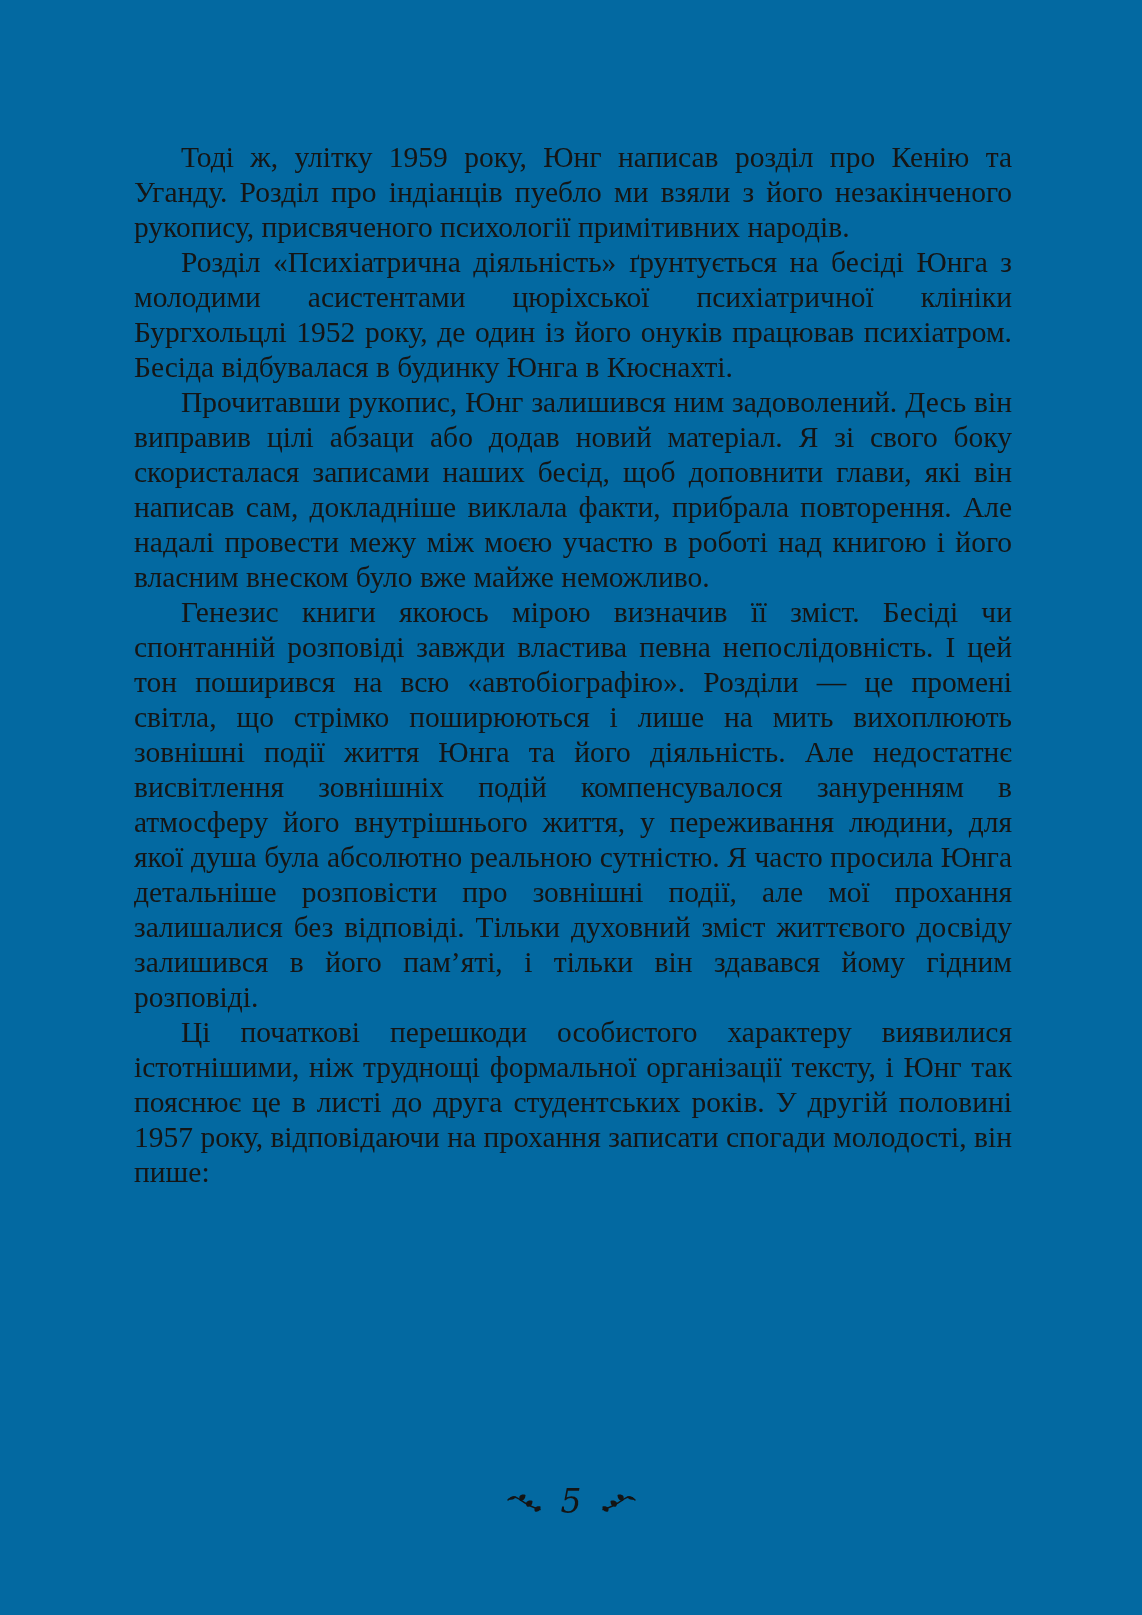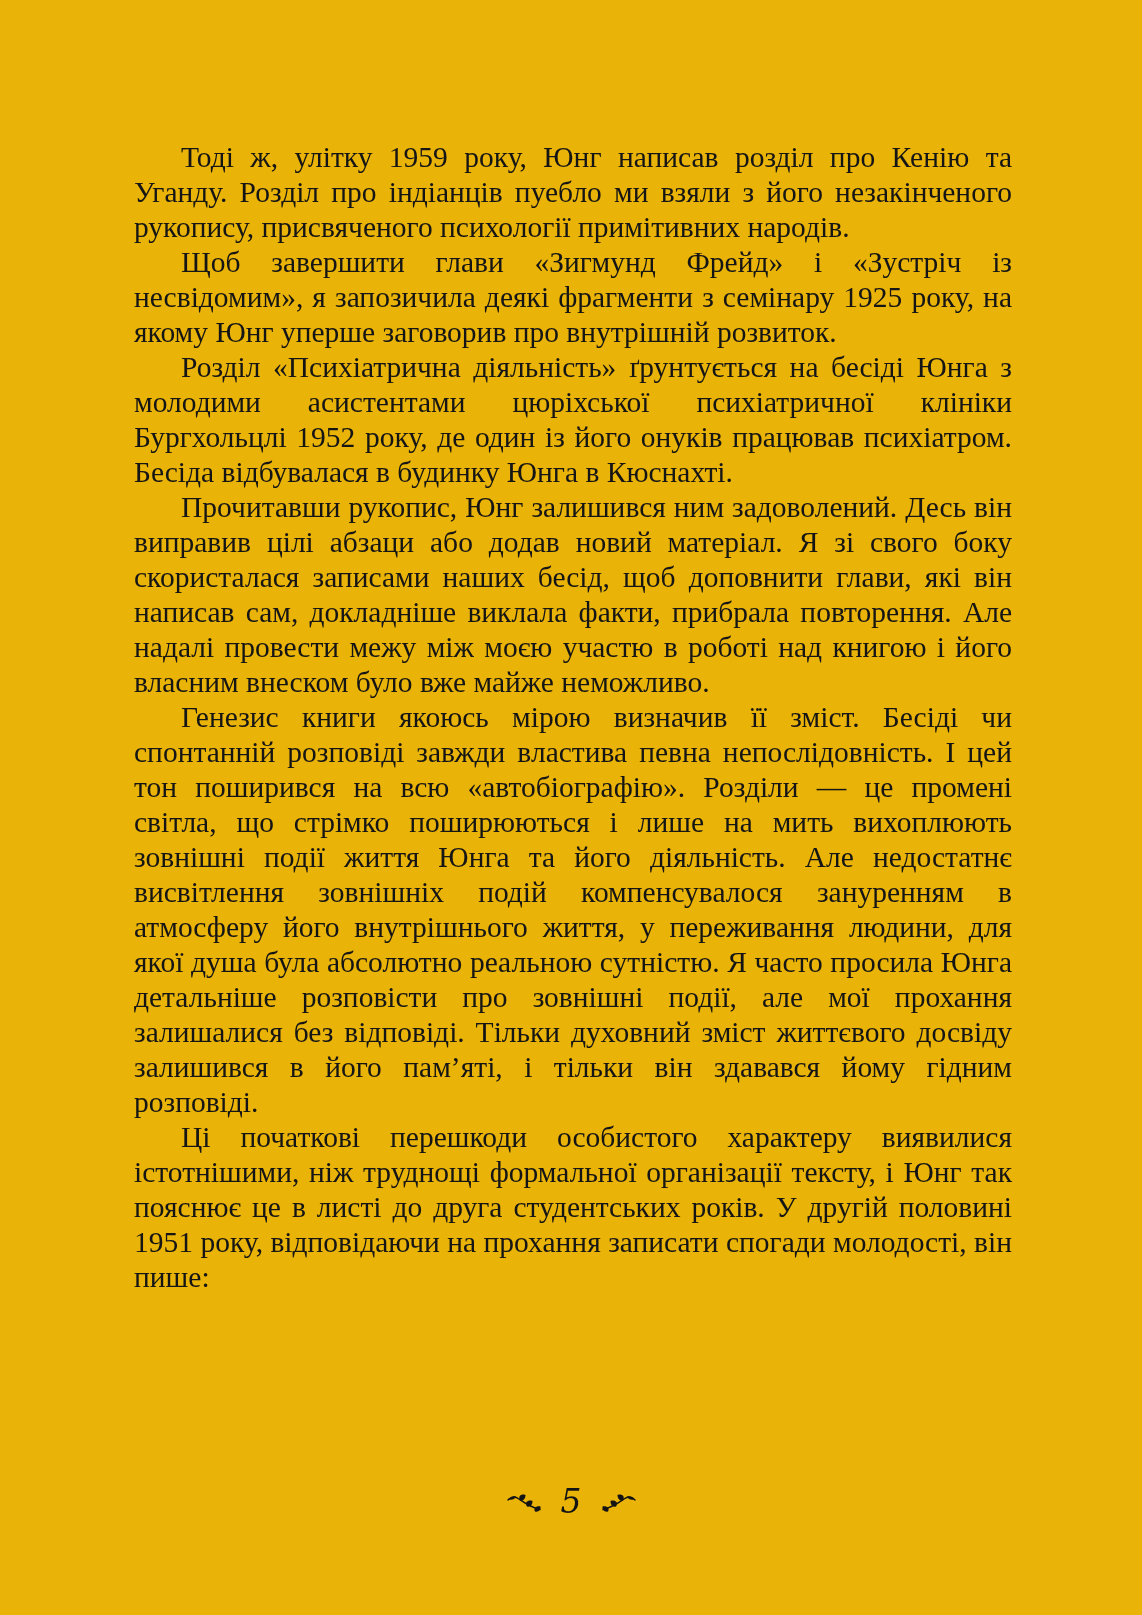--- a/index.html
+++ b/index.html
@@ -9,21 +9,21 @@
   body {
     width: 1142px;
     height: 1615px;
     background: #ffffff;
     overflow: hidden;
   }
   .page {
     position: relative;
     width: 1142px;
     height: 1615px;
-    background: #eab308;
+    background: #0369a1;
     text-decoration: underline;
   }
   .text-block {
     position: absolute;
     left: 134px;
     top: 140px;
     width: 878px;
     font-family: "Liberation Serif", "DejaVu Serif", serif;
     font-size: 29.5px;
     line-height: 35px;
@@ -65,25 +65,24 @@
     transform: scaleX(-1);
   }
 </style>
 </head>
 <body>
 
 <div class="page">
 
   <div class="text-block">
     <p>Тоді ж, улітку 1959 року, Юнг написав розділ про Кенію та Уганду. Розділ про індіанців пуебло ми взяли з його незакінченого рукопису, присвяченого психології примітивних народів.</p>
-    <p>Щоб завершити глави «Зигмунд Фрейд» і «Зустріч із несвідомим», я запозичила деякі фрагменти з семінару 1925 року, на якому Юнг уперше заговорив про внутрішній розвиток.</p>
     <p>Розділ «Психіатрична діяльність» ґрунтується на бесіді Юнга з молодими асистентами цюріхської психіатричної клініки Бургхольцлі 1952 року, де один із його онуків працював психіатром. Бесіда відбувалася в будинку Юнга в Кюснахті.</p>
     <p>Прочитавши рукопис, Юнг залишився ним задоволений. Десь він виправив цілі абзаци або додав новий матеріал. Я зі свого боку скористалася записами наших бесід, щоб доповнити глави, які він написав сам, докладніше виклала факти, прибрала повторення. Але надалі провести межу між моєю участю в роботі над книгою і його власним внеском було вже майже неможливо.</p>
     <p>Генезис книги якоюсь мірою визначив її зміст. Бесіді чи спонтанній розповіді завжди властива певна непослідовність. І цей тон поширився на всю «автобіографію». Розділи — це промені світла, що стрімко поширюються і лише на мить вихоплюють зовнішні події життя Юнга та його діяльність. Але недостатнє висвітлення зовнішніх подій компенсувалося зануренням в атмосферу його внутрішнього життя, у переживання людини, для якої душа була абсолютно реальною сутністю. Я часто просила Юнга детальніше розповісти про зовнішні події, але мої прохання залишалися без відповіді. Тільки духовний зміст життєвого досвіду залишився в його пам’яті, і тільки він здавався йому гідним розповіді.</p>
-    <p>Ці початкові перешкоди особистого характеру виявилися істотнішими, ніж труднощі формальної організації тексту, і Юнг так пояснює це в листі до друга студентських років. У другій половині 1951 року, відповідаючи на прохання записати спогади молодості, він пише:</p>
+    <p>Ці початкові перешкоди особистого характеру виявилися істотнішими, ніж труднощі формальної організації тексту, і Юнг так пояснює це в листі до друга студентських років. У другій половині 1957 року, відповідаючи на прохання записати спогади молодості, він пише:</p>
   </div>
 
   <div class="footer">
     <span class="ornament left">
       <svg width="38" height="22" viewBox="0 0 38 22" xmlns="http://www.w3.org/2000/svg" aria-hidden="true">
         <path d="M1 7 C4 3.5, 8 3, 12 6 C17 9.5, 23 14, 33 16.5" fill="none" stroke="#141414" stroke-width="1.4" stroke-linecap="round"></path>
         <path d="M2 6.5 C3.5 3.5, 6.5 2.5, 9 3.5 C8 6, 5 7.5, 2 6.5 Z" fill="#141414"></path>
         <path d="M13 7.5 C10.5 2.5, 15 0.5, 18.5 2 C18.5 5.5, 16 8.5, 13 7.5 Z" fill="#141414"></path>
         <path d="M20 13.5 C17 9, 21.5 6.5, 25.5 8 C25.5 11.5, 23.5 14.5, 20 13.5 Z" fill="#141414"></path>
         <path d="M28 18.5 C26 15, 29.5 12.5, 33.5 13.5 C34 16.5, 31.5 19.5, 28 18.5 Z" fill="#141414"></path>

